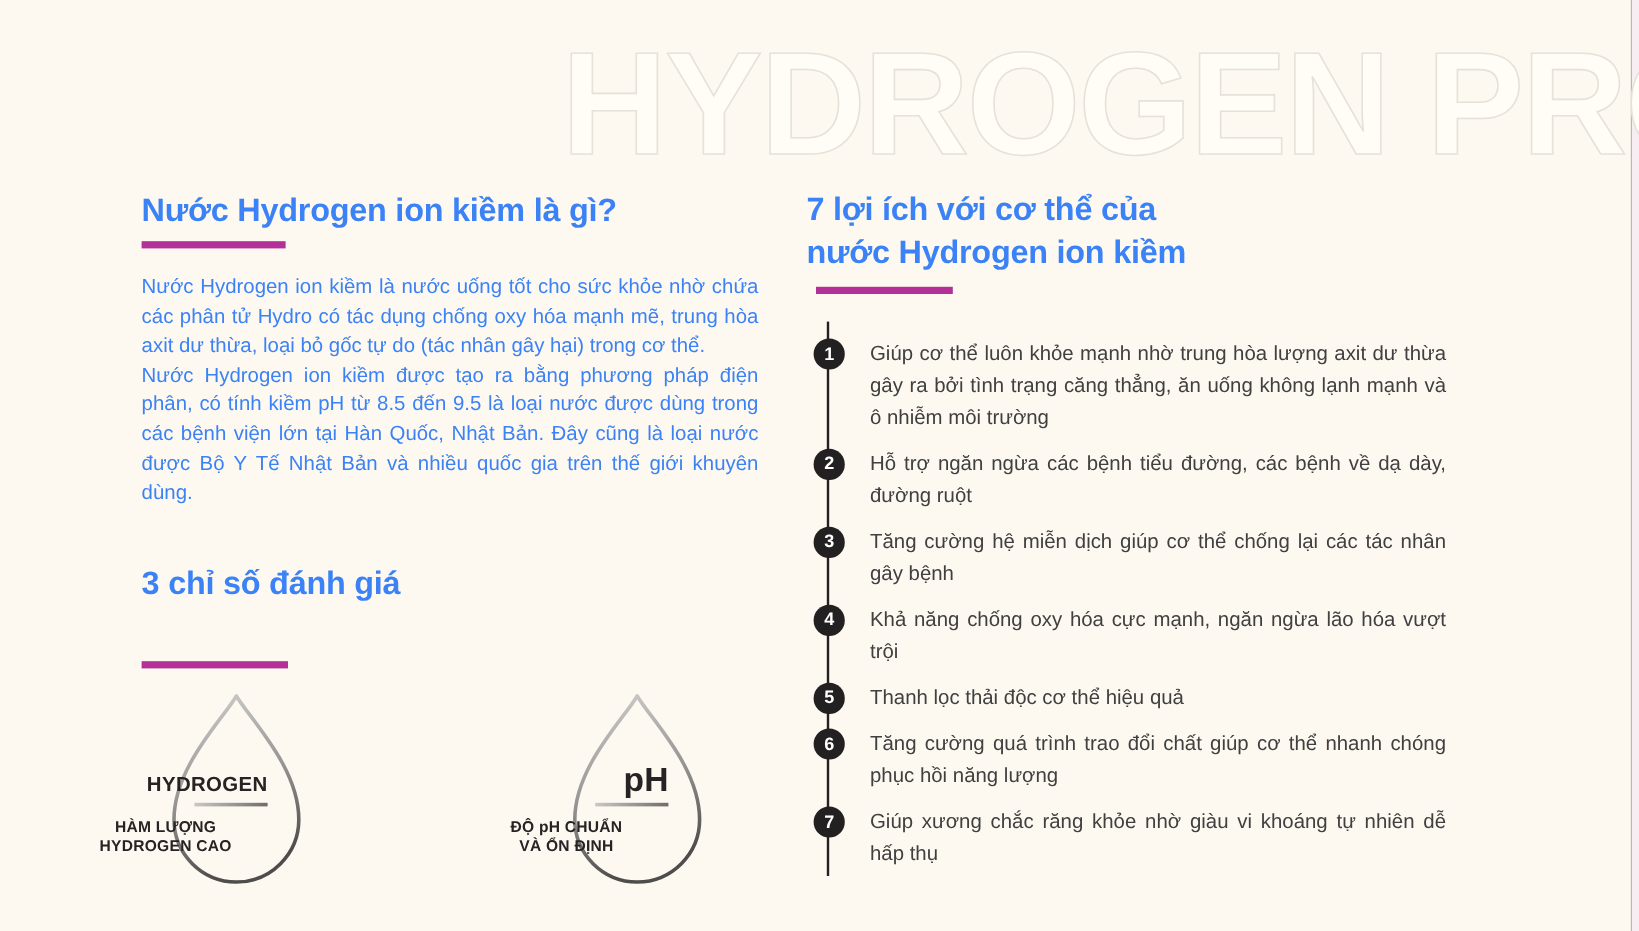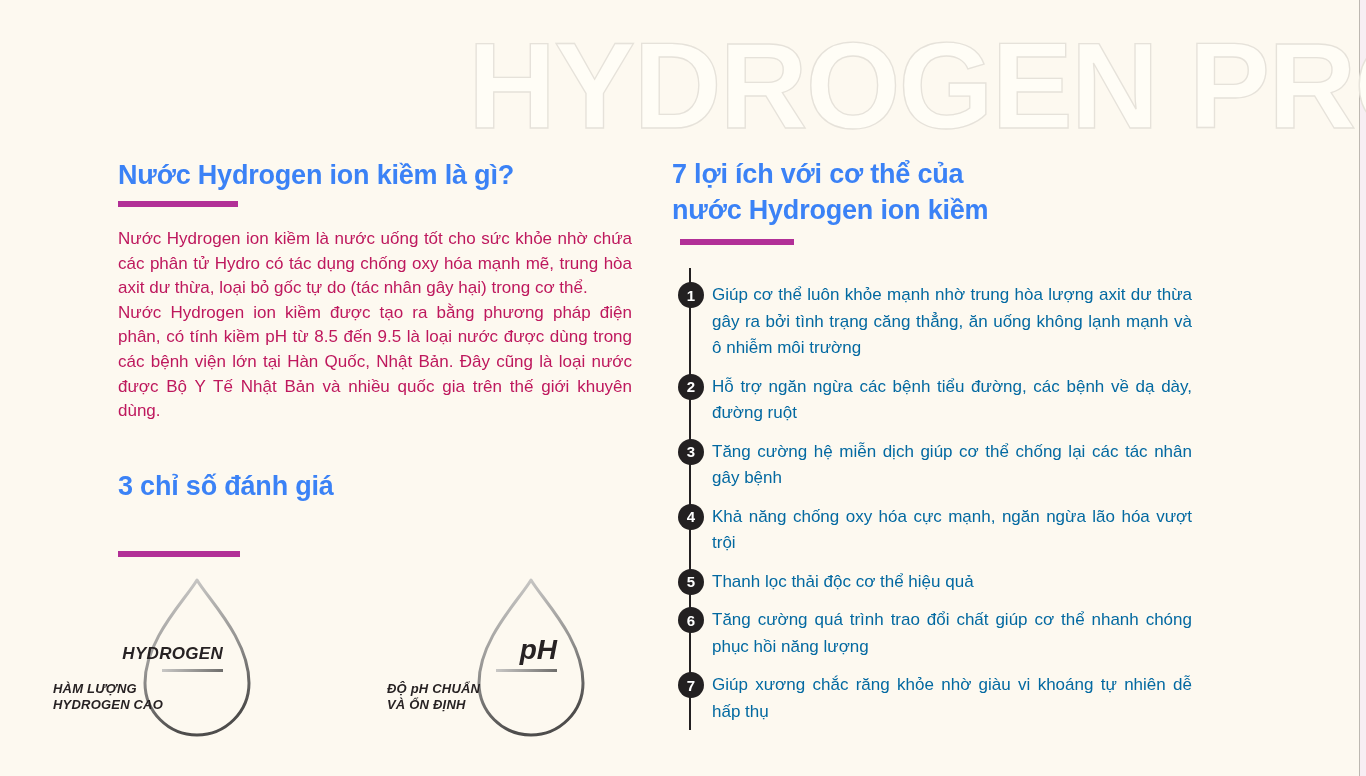--- a/index.html
+++ b/index.html
@@ -21,43 +21,43 @@
   .edge-line  { position:absolute; top:0; right:6px; width:1px; height:100%; background:#bdb8b1; z-index:0; }
 
   .content { position:absolute; inset:0; z-index:2; }
 
   .h-title { position:absolute; font-size:27px; font-weight:700; color:#3b82f6; line-height:36px; letter-spacing:-0.2px; white-space:nowrap; }
   .accent-bar { position:absolute; height:6px; background:#b23097; }
 
   
   #h1-left { left:118px; top:157px; }
   #bar-1 { left:118px; top:201px; width:120px; }
-  .intro { position:absolute; left:118px; top:227px; width:514px; font-size:17px; line-height:24.6px; color:#be185d; text-align:justify; }
+  .intro { position:absolute; left:118px; top:227px; width:514px; font-size:17px; line-height:24.6px; color:#3b82f6; text-align:justify; }
   #h2-left { left:118px; top:468px; line-height:37px; }
   #bar-2 { left:118px; top:551px; width:122px; }
 
   
   .drop { position:absolute; width:112px; height:162px; top:577px; }
   #drop-0 { left:141px; } #drop-1 { left:312px; } #drop-2 { left:475px; }
   .drop svg { position:absolute; left:0; top:0; overflow:visible; }
-  .drop-label { position:absolute; right:30px; top:53px; width:170px; text-align:left; color:#272223;font-style:italic; }
+  .drop-label { position:absolute; right:30px; top:53px; width:170px; text-align:center; color:#272223; }
   .drop-title { height:34px; display:flex; align-items:flex-end; justify-content:flex-end; font-weight:700; font-size:28px; line-height:1; letter-spacing:0; }
   .drop-title.small { font-size:17px; letter-spacing:0.3px; padding-bottom:2px; }
   .drop-divider { width:61px; height:2.5px; margin:5px 0 0 auto; background:linear-gradient(90deg,#c9c8c6,#6e6d6b); }
   .drop-sub { margin-top:9px; font-size:13px; font-weight:700; line-height:16px; letter-spacing:0.2px; }
 
   
   #h2-right { left:672px; top:156px; }
   #bar-3 { left:680px; top:239px; width:114px; }
   .connector { position:absolute; left:689px; top:268px; width:2px; height:462px; background:#232021; }
   .benefits { position:absolute; left:678px; top:282px; width:530px; }
   .benefit { display:flex; align-items:flex-start; margin-bottom:12px; }
   .badge { flex:0 0 26px; width:26px; height:26px; border-radius:50%; background:#232021; color:#ffffff;
            font-size:15px; font-weight:700; display:flex; align-items:center; justify-content:center; position:relative; z-index:2; }
-  .benefit-text { margin-left:8px; width:480px; font-size:17px; line-height:26.5px; color:#0369a1; text-align:justify; }
+  .benefit-text { margin-left:21px; width:480px; font-size:17px; line-height:26.5px; color:#404040; text-align:justify; }
 </style>
 </head>
 <body>
 
 <div class="slide">
 
   <div class="edge-strip"></div>
   <div class="edge-line"></div>
 
   <svg class="watermark-svg" width="1000" height="150">

